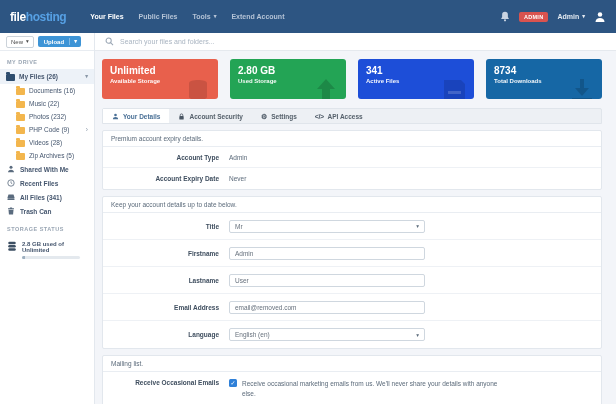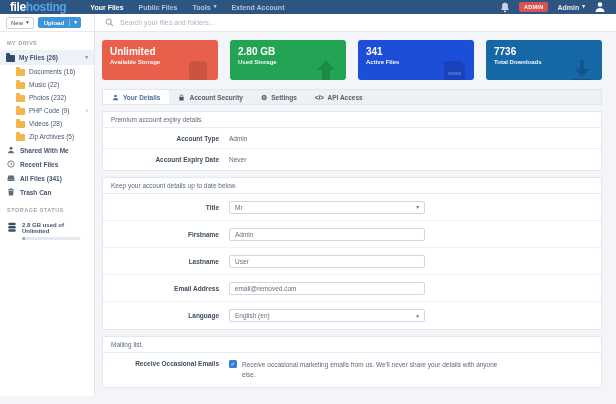--- a/index.html
+++ b/index.html
@@ -1,21 +1,21 @@
 <!DOCTYPE html>
 <html><head>
 <meta charset="utf-8">
 <style>
   * { margin:0; padding:0; box-sizing:border-box; }
   html,body { width:616px; height:404px; overflow:hidden; }
   body { font-family:"Liberation Sans", sans-serif; background:#f3f5f9; color:#45566e; font-size:7px; }
   svg { display:block; }
 
   
-  .navbar { height:14px; background:#2d5582; display:flex; align-items:center; padding:0 10px; }
+  .navbar { height:33px; background:#2d5582; display:flex; align-items:center; padding:0 10px; }
   .logo { font-size:12px; font-weight:bold; color:#fff; letter-spacing:-0.4px; }
   .logo .p2 { color:#56a0e4; }
   .nav-links { display:flex; gap:15px; margin-left:24px; }
   .nav-link { color:#b4c3d6; font-size:7px; font-weight:bold; text-decoration:none; display:flex; align-items:center; gap:3px; cursor:pointer; }
   .nav-link.active { color:#fff; }
   .nav-right { margin-left:auto; display:flex; align-items:center; gap:9px; }
   .badge-admin { background:#d9534f; color:#fff; font-size:5.5px; font-weight:bold; padding:2px 5px; border-radius:2px; letter-spacing:0.3px; }
   .user-menu { color:#e2e9f1; font-size:7px; font-weight:bold; display:flex; align-items:center; gap:3px; cursor:pointer; }
   .caret { font-size:5.5px; line-height:1; }
 
@@ -230,21 +230,21 @@
         </div>
         <div class="card" style="background: #1d4ed8;">
           <div class="card-value">341</div>
           <div class="card-label">Active Files</div>
           <svg class="card-ico" width="26" height="26" viewBox="0 0 26 26">
               <path fill="rgba(0,0,0,0.13)" d="M3 3h17l4 4v17H3z"></path>
               <rect fill="rgba(255,255,255,0.18)" x="7" y="14" width="13" height="3"></rect>
             </svg>
         </div>
         <div class="card" style="background: rgb(22, 103, 165);">
-          <div class="card-value">7736</div>
+          <div class="card-value">8734</div>
           <div class="card-label">Total Downloads</div>
           <svg class="card-ico" width="26" height="26" viewBox="0 0 26 26">
               <path fill="rgba(0,0,0,0.16)" d="M11 2h4v9h5l-7 8-7-8h5z"></path>
               <rect fill="rgba(0,0,0,0.16)" x="3" y="21" width="20" height="4"></rect>
             </svg>
         </div>
       </div>
 
       <div class="tabbar">
         <div class="tab active">

